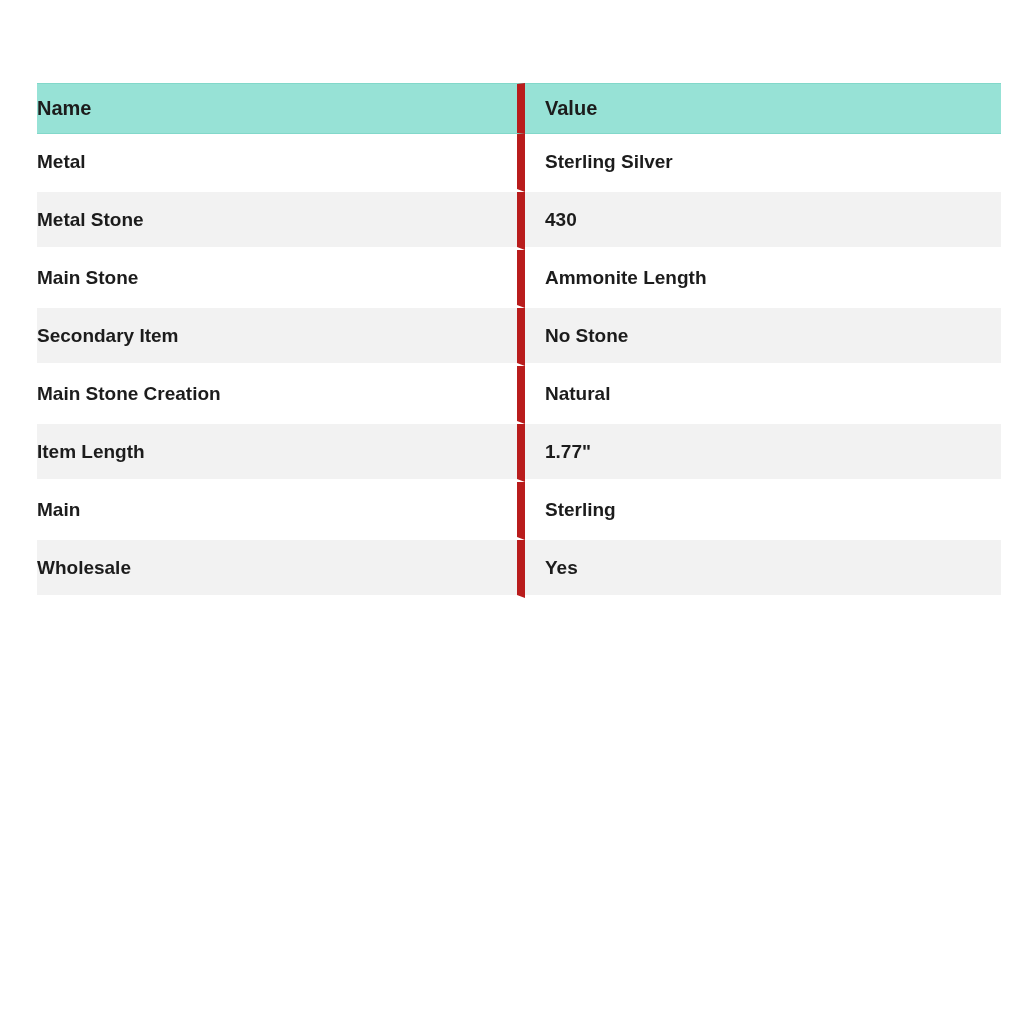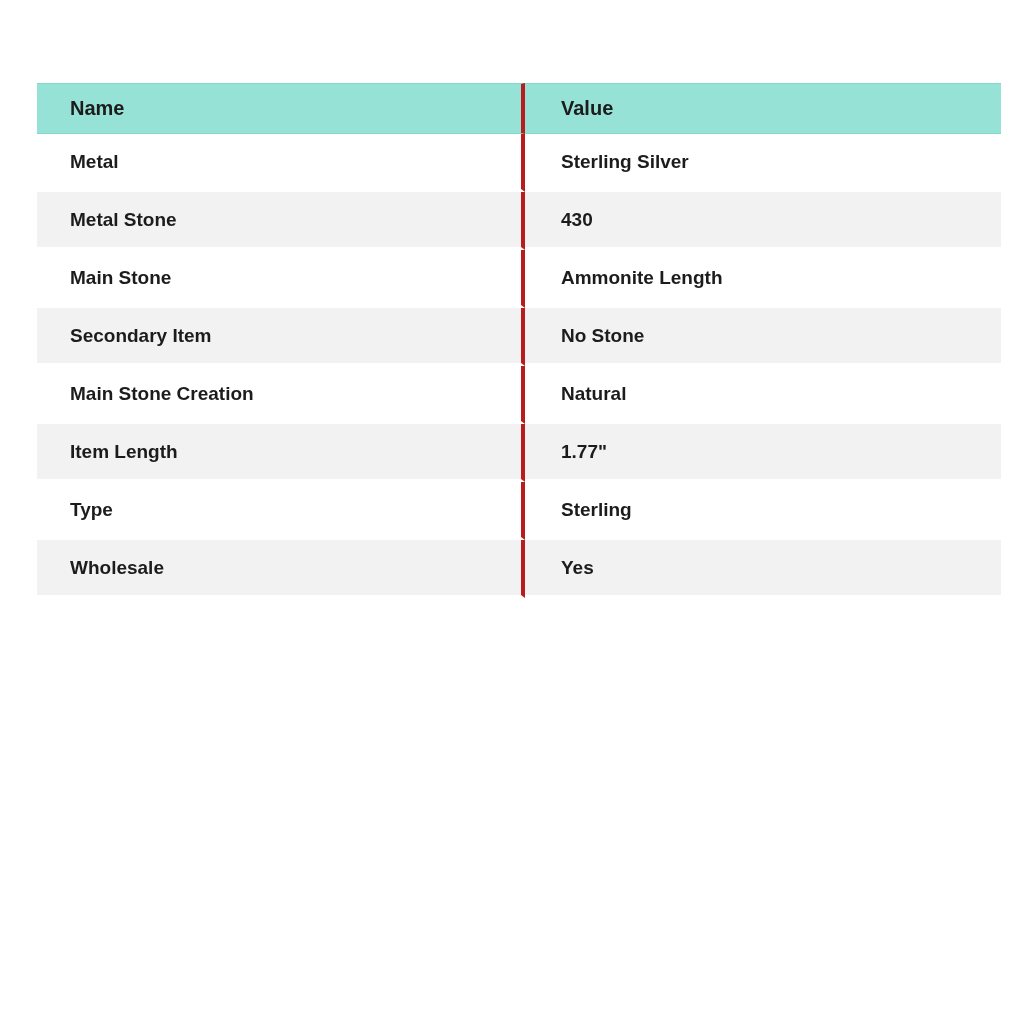--- a/index.html
+++ b/index.html
@@ -35,26 +35,25 @@
     font-size: 19px;
     font-weight: 700;
     height: 55px;
     border-bottom: 3px solid #ffffff;
     padding: 0;
     vertical-align: middle;
     background: #ffffff;
   }
   tbody tr:nth-child(even) td { background: #f2f2f2; }
   th:first-child, td:first-child {
-    border-right: 4px solid #b91c1c;
-    padding-left: 33px;
+    border-right: 8px solid #b91c1c;
     margin-top: 20px;
   }
   th:last-child, td:last-child {
-    padding-left: 36px;
+    padding-left: 20px;
   }
 </style>
 </head>
 <body>
 
 <table class="spec-table">
   <colgroup>
     <col class="col-name">
     <col class="col-value">
   </colgroup>
@@ -89,21 +88,21 @@
     <td>Main Stone Creation</td>
     <td>Natural</td>
   </tr>
 
   <tr>
     <td>Item Length</td>
     <td>1.77"</td>
   </tr>
 
   <tr>
-    <td>Type</td>
+    <td>Main</td>
     <td>Sterling</td>
   </tr>
 
   <tr>
     <td>Wholesale</td>
     <td>Yes</td>
   </tr>
 </tbody>
 </table>
 

